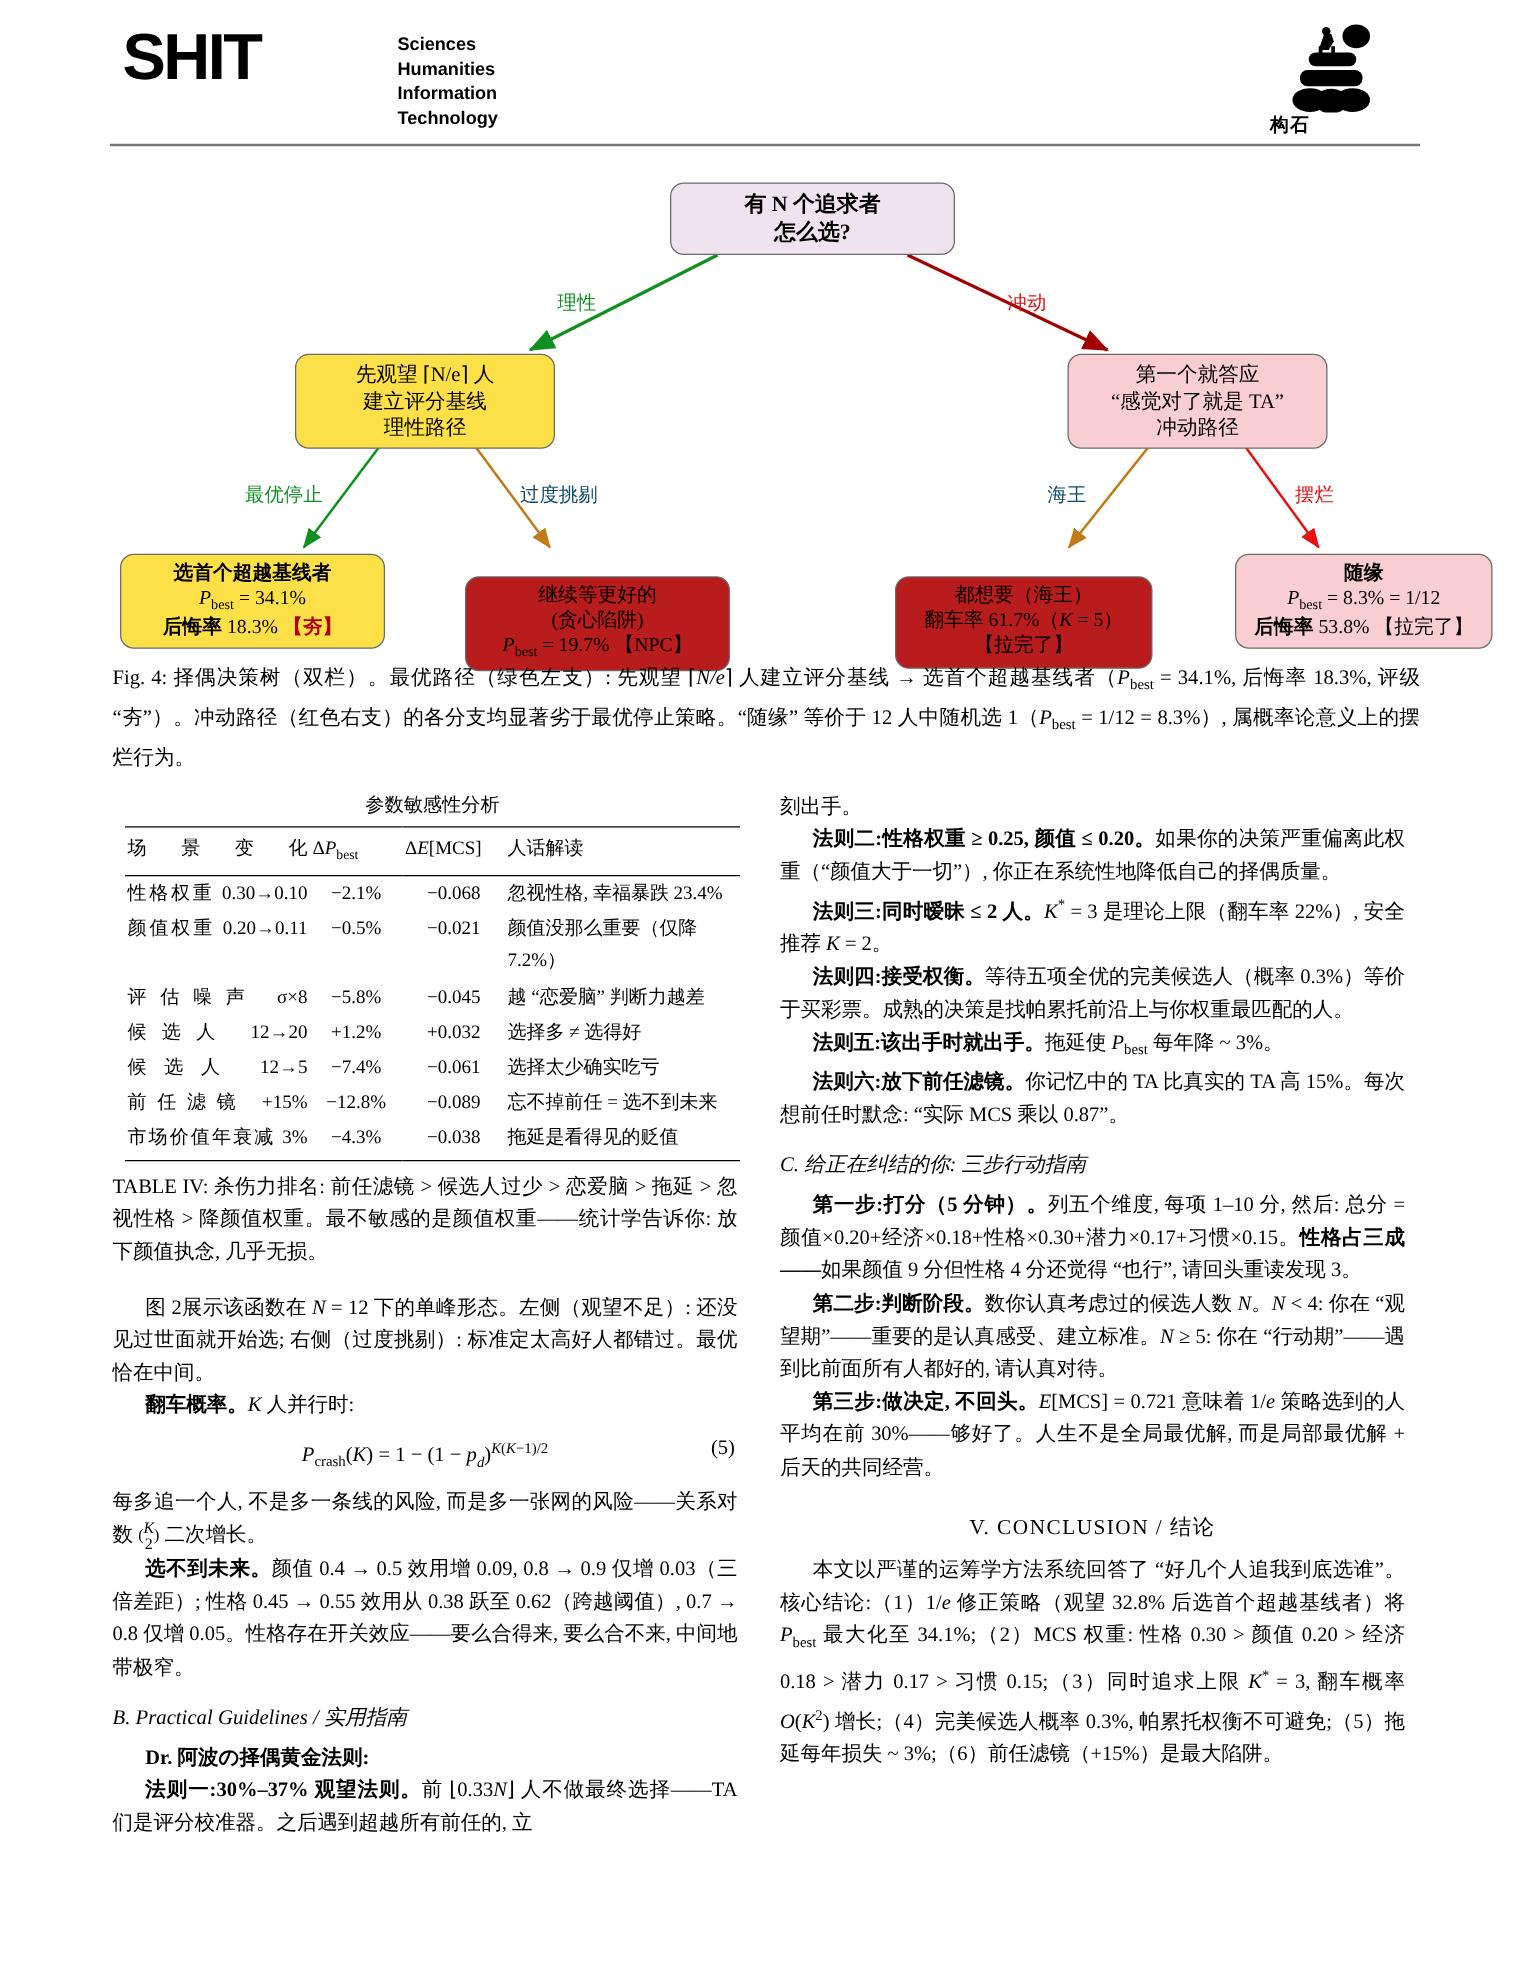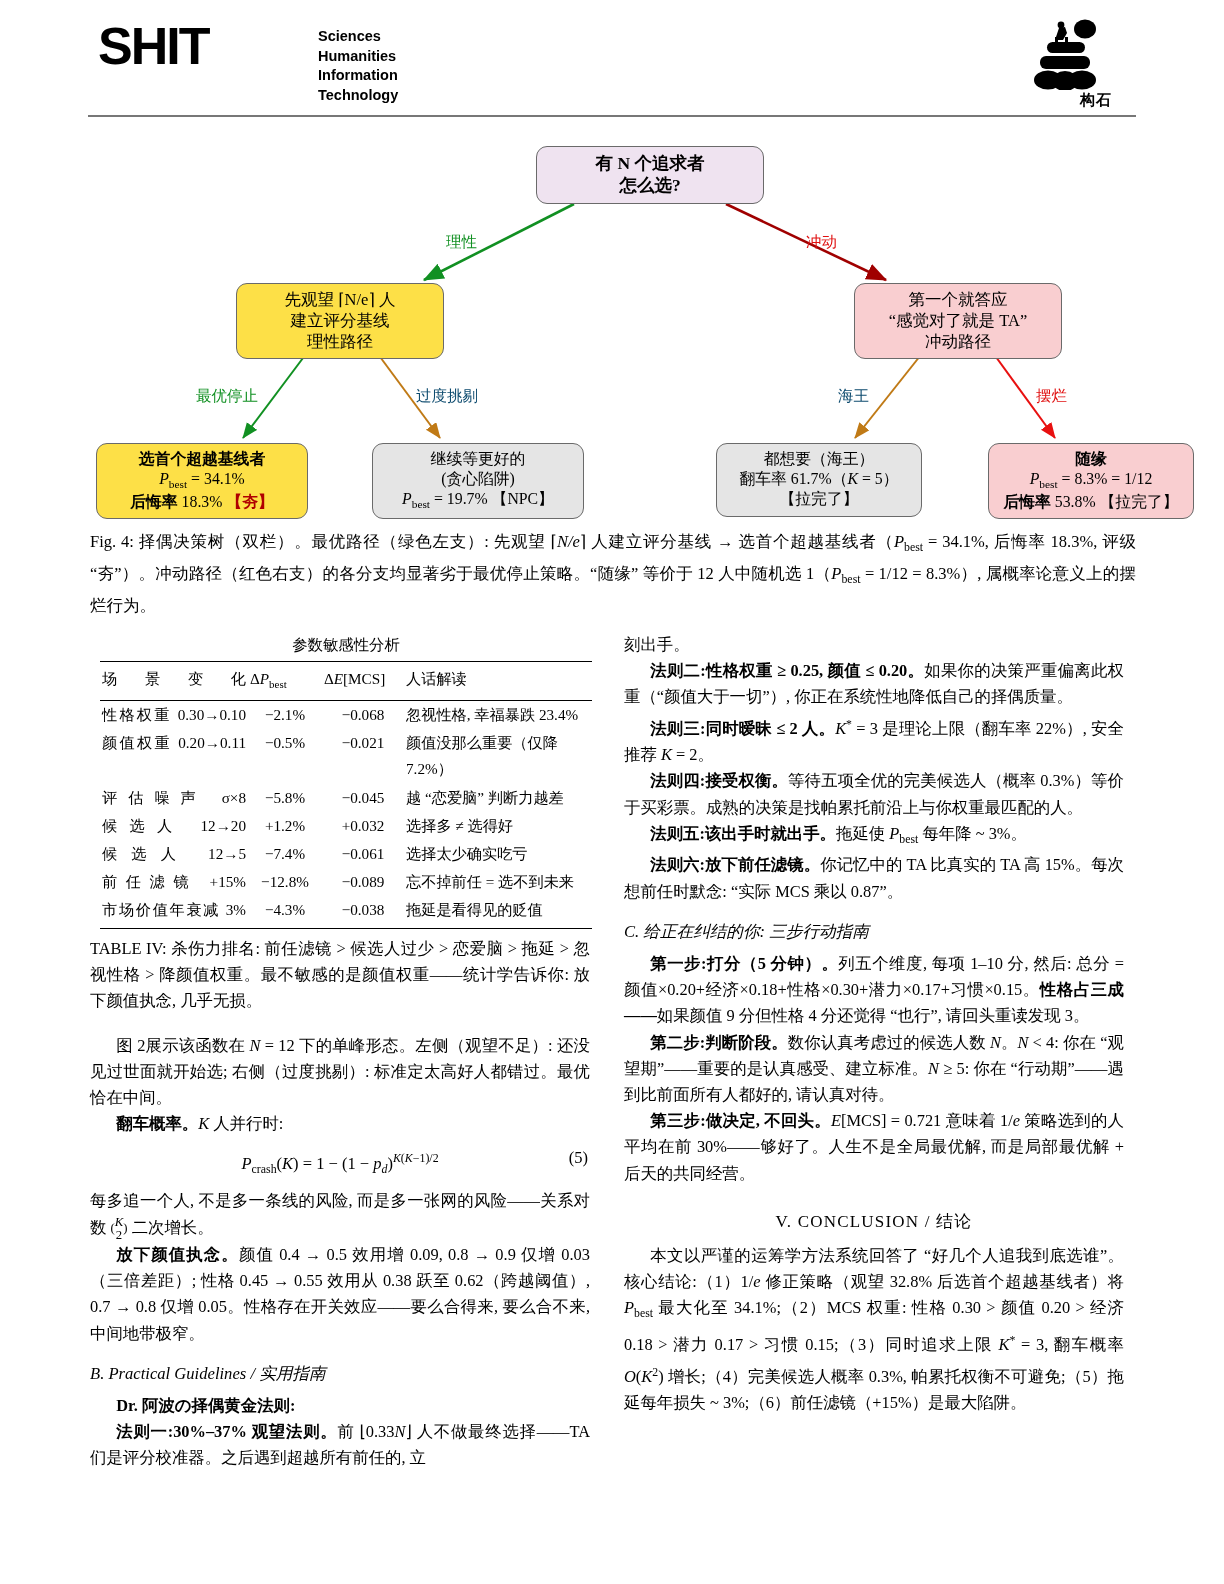--- a/index.html
+++ b/index.html
@@ -20,21 +20,21 @@
     position:absolute; left:98px; top:22px;
     font-family:Liberation Sans, sans-serif;
     font-weight:bold; font-size:52px; letter-spacing:-2px;
     line-height:0.95;
   }
   .logo-words {
     position:absolute; left:318px; top:27px;
     font-family:"Liberation Sans", sans-serif;
     font-weight:bold; font-size:14.5px; line-height:19.5px;
   }
-  .logo-right { position:absolute; left:1016px; top:18px; width:96px; text-align:right; }
+  .logo-right { position:absolute; left:1016px; top:18px; width:96px; text-align:left; }
   .logo-right svg { display:block; margin:0 auto; }
   .logo-right-cap {
     font-family:"Liberation Sans", sans-serif;
     font-weight:bold; font-size:15px; margin-top:1px; letter-spacing:1px;
   }
   .hrule { position:absolute; left:88px; top:115px; width:1048px; height:2px; background:#777; }
 
   
   .fig { position:absolute; left:0px; top:128px; width:1224px; height:400px; }
   .fig svg { position:absolute; left:0; top:0; }
@@ -44,21 +44,21 @@
     border-radius:11px;
     text-align:center;
     font-family:"Liberation Serif", serif;
     line-height:1.28;
     padding:5px 8px 6px;
   }
   .node .l { display:block; white-space:nowrap; }
   .node-root  { background:#efe3f0; }
   .node-green { background:#fde047; }
   .node-pink  { background:#f9ced0; }
-  .node-beige { background:#e5e5e5; }
+  .node-beige { background:#b91c1c;margin-top:18px; }
   .bd { font-weight:bold; }
   .edge-label {
     position:absolute;
     font-family:"Liberation Serif", serif;
     font-size:15.5px;
     white-space:nowrap;
   }
   .lbl-green  { color:#119022; }
   .lbl-red    { color:#e01010; }
   .lbl-orange { color:#0c4a6e; }
@@ -304,21 +304,21 @@
 
     <div class="eq">
       <i>P</i><sub class="s">crash</sub>(<i>K</i>) = 1 − (1 − <i>p<sub class="s">d</sub></i>)<sup class="s"><i>K</i>(<i>K</i>−1)/2</sup>
       <span class="num">(5)</span>
     </div>
 
     <p>
       每多追一个人, 不是多一条线的风险, 而是多一张网的风险——关系对数 <span class="binom">(<span style="display:inline-block;vertical-align:middle;"><i>K</i><br>2</span>)</span> 二次增长。
     </p>
     <p class="ind">
-      <b>放下颜值执念。</b><span>颜值 0.4 → 0.5 效用增 0.09, 0.8 → 0.9 仅增 0.03（三倍差距）; 性格 0.45 → 0.55 效用从 0.38 跃至 0.62（跨越阈值）, 0.7 → 0.8 仅增 0.05。性格存在开关效应——要么合得来, 要么合不来, 中间地带极窄。</span>
+      <b>选不到未来。</b><span>颜值 0.4 → 0.5 效用增 0.09, 0.8 → 0.9 仅增 0.03（三倍差距）; 性格 0.45 → 0.55 效用从 0.38 跃至 0.62（跨越阈值）, 0.7 → 0.8 仅增 0.05。性格存在开关效应——要么合得来, 要么合不来, 中间地带极窄。</span>
     </p>
 
     <div class="sec-head">
       <i>B. Practical Guidelines</i> / 实用指南
     </div>
 
     <p class="ind">
       <b>Dr. 阿波の择偶黄金法则:</b>
     </p>
     <p class="ind">

